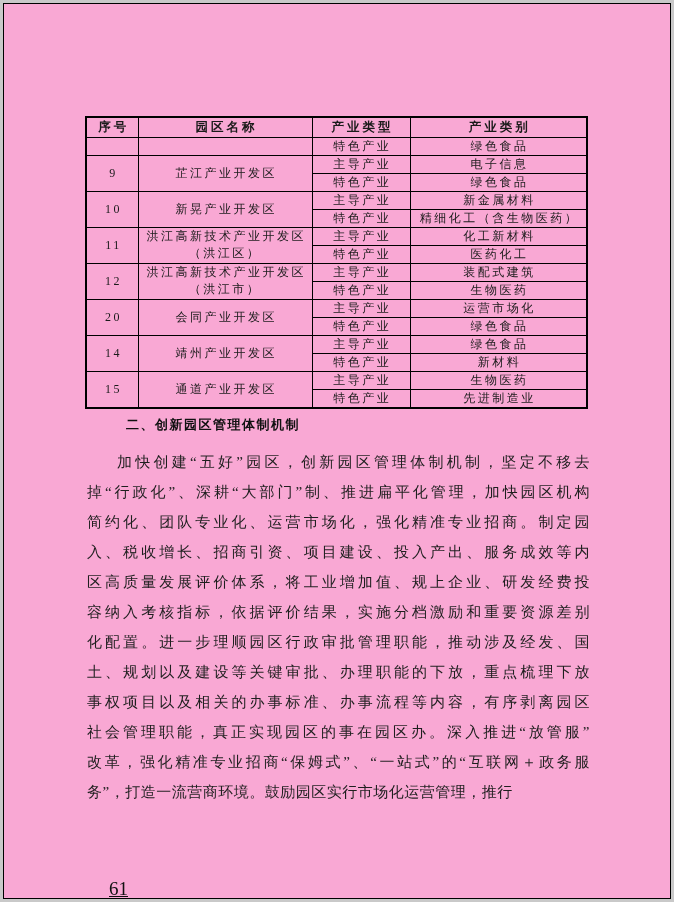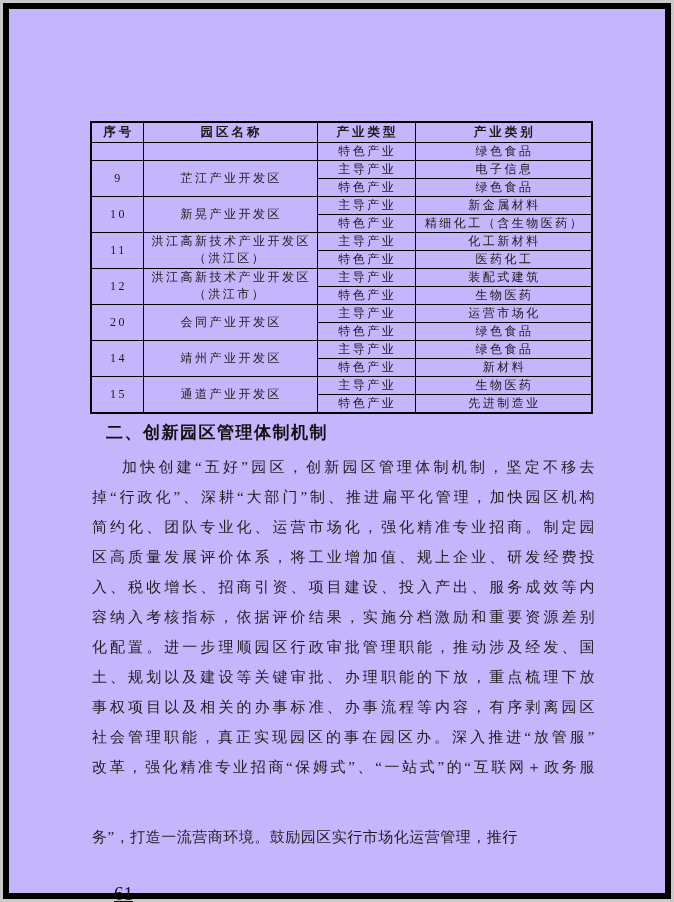--- a/index.html
+++ b/index.html
@@ -6,22 +6,22 @@
   html, body {
     width: 674px; height: 902px;
     background: #c9c9c9;
     font-family: "Liberation Serif", "DejaVu Serif", serif;
     color: #1b1b1b;
     overflow: hidden;
   }
   .page {
     position: absolute;
     inset: 3px;
-    background: #c4b5fd;
-    border: 6px solid #000000;
+    background: #f9a8d4;
+    border: 1px solid #000000;
   }
   
   table.parks {
     position: absolute;
     left: 81px; top: 112px;
     width: 501px;
     border-collapse: collapse;
     table-layout: fixed;
     border: 2px solid #000000;
   }
@@ -44,43 +44,43 @@
     height: 18px;
     font-size: 12px;
     letter-spacing: 2.5px;
     text-indent: 2.5px;
     line-height: 17px;
     margin-top: 44px;
   }
   
   .section-heading {
     position: absolute;
-    left: 97px; top: 412px;
-    font-size: 17px;
+    left: 122px; top: 412px;
+    font-size: 13px;
     font-weight: bold;
     letter-spacing: 1.5px;
     color: #111111;
   }
   
   .body-paragraph {
     position: absolute;
     left: 83px; top: 443px;
     width: 503px;
     font-size: 15px;
     color: #1f1f1f;
   }
   .body-paragraph .line {
     height: 30px;
     line-height: 30px;
     letter-spacing: 0.5px;
     text-align: justify;
     text-align-last: justify;
   }
   .body-paragraph .line.first { text-indent: 2em; }
-  .body-paragraph .line.last  { text-align-last: left; margin-top: 40px; }
+  .body-paragraph .line.last  { text-align-last: left; }
   
   .page-number {
     position: absolute;
     left: 105px; top: 874px;
     font-size: 19px;
     color: #111111;
     text-decoration: underline;
   }
 </style>
 </head>
@@ -182,22 +182,22 @@
         </tr>
       </tbody>
   </table>
 
   <div class="section-heading">二、创新园区管理体制机制</div>
 
   <div class="body-paragraph">
       <div class="line first">加快创建“五好”园区，创新园区管理体制机制，坚定不移去</div>
       <div class="line">掉“行政化”、深耕“大部门”制、推进扁平化管理，加快园区机构</div>
       <div class="line">简约化、团队专业化、运营市场化，强化精准专业招商。制定园</div>
+      <div class="line">入、税收增长、招商引资、项目建设、投入产出、服务成效等内</div>
       <div class="line">区高质量发展评价体系，将工业增加值、规上企业、研发经费投</div>
-      <div class="line">入、税收增长、招商引资、项目建设、投入产出、服务成效等内</div>
       <div class="line">容纳入考核指标，依据评价结果，实施分档激励和重要资源差别</div>
       <div class="line">化配置。进一步理顺园区行政审批管理职能，推动涉及经发、国</div>
       <div class="line">土、规划以及建设等关键审批、办理职能的下放，重点梳理下放</div>
       <div class="line">事权项目以及相关的办事标准、办事流程等内容，有序剥离园区</div>
       <div class="line">社会管理职能，真正实现园区的事在园区办。深入推进“放管服”</div>
       <div class="line">改革，强化精准专业招商“保姆式”、“一站式”的“互联网＋政务服</div>
       <div class="line last">务”，打造一流营商环境。鼓励园区实行市场化运营管理，推行</div>
     </div>
 
   <div class="page-number">61</div>

